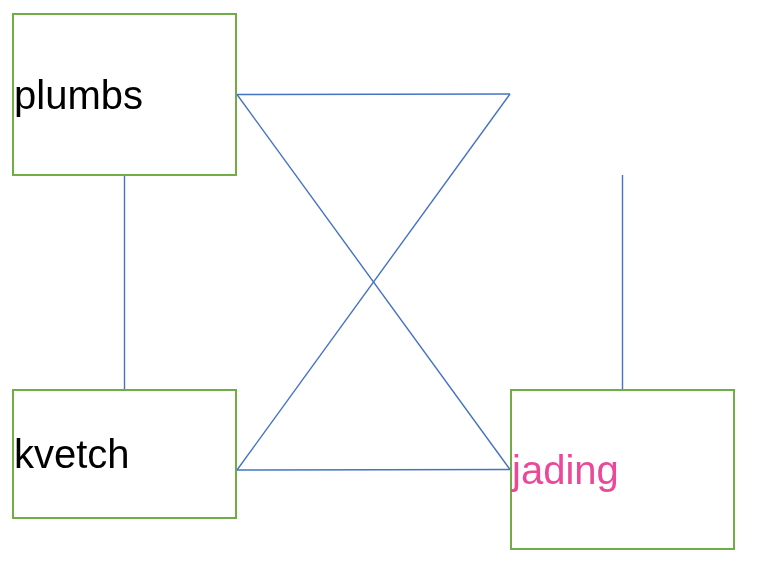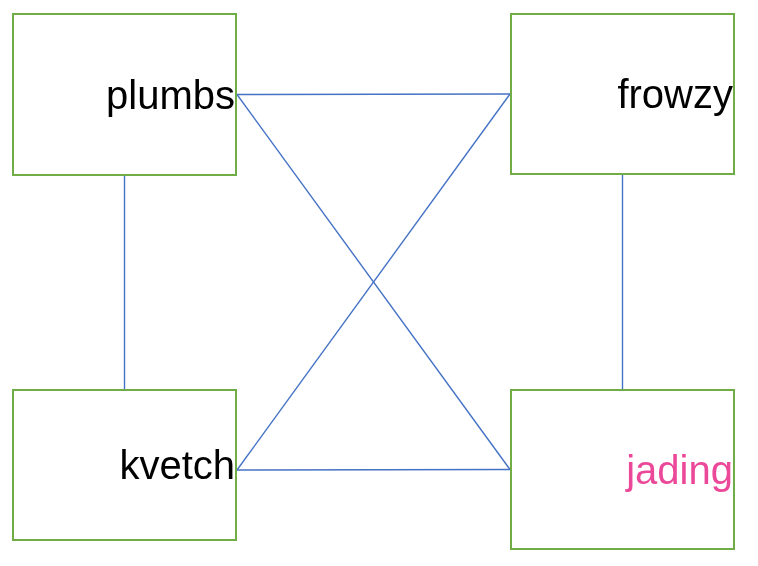--- a/index.html
+++ b/index.html
@@ -23,21 +23,21 @@
     height: 566px;
   }
   .node {
     position: absolute;
     box-sizing: border-box;
     background: #ffffff;
     border-style: solid;
     border-width: 2.5px;
     display: flex;
     align-items: center;
-    justify-content: flex-end;
+    justify-content: flex-start;
   }
   .node-label {
     font-size: 40px;
     line-height: 1;
     color: #000000;
     white-space: nowrap;
     letter-spacing: 0px;
   }
 </style>
 </head>
@@ -50,24 +50,21 @@
       <line x1="237" y1="94.5" x2="510" y2="469.5" stroke="#4472C4" stroke-width="1.4"></line>
       <line x1="622.5" y1="175" x2="622.5" y2="389" stroke="#4472C4" stroke-width="1.4"></line>
       <line x1="510" y1="94" x2="237" y2="470" stroke="#4472C4" stroke-width="1.4"></line>
       <line x1="237" y1="470" x2="510" y2="469.5" stroke="#4472C4" stroke-width="1.4"></line>
     </svg>
 
   <div class="node" style="left: 12px; top: 13px; width: 225px; height: 163px; border-color: rgb(112, 173, 71); background: rgb(255, 255, 255);">
     <span class="node-label" style="color: rgb(0, 0, 0);">plumbs</span>
   </div>
 
-  <div class="node" style="left: 510px; top: 13px; width: 225px; height: 162px; border-color: rgb(112, 173, 71); background: rgb(255, 255, 255);">
-    <span class="node-label" style="color: rgb(0, 0, 0);">frowzy</span>
-  </div>
 
-  <div class="node" style="left: 12px; top: 389px; width: 225px; height: 152px; border-color: rgb(112, 173, 71); background: rgb(255, 255, 255);">
+  <div class="node" style="left: 12px; top: 389px; width: 225px; height: 130px; border-color: rgb(112, 173, 71); background: rgb(255, 255, 255);">
     <span class="node-label" style="color: rgb(0, 0, 0);">kvetch</span>
   </div>
 
   <div class="node" style="left: 510px; top: 389px; width: 225px; height: 161px; border-color: rgb(112, 173, 71); background: rgb(255, 255, 255);">
     <span class="node-label" style="color: #ec4899;">jading</span>
   </div>
 </div>
 
 </body></html>

